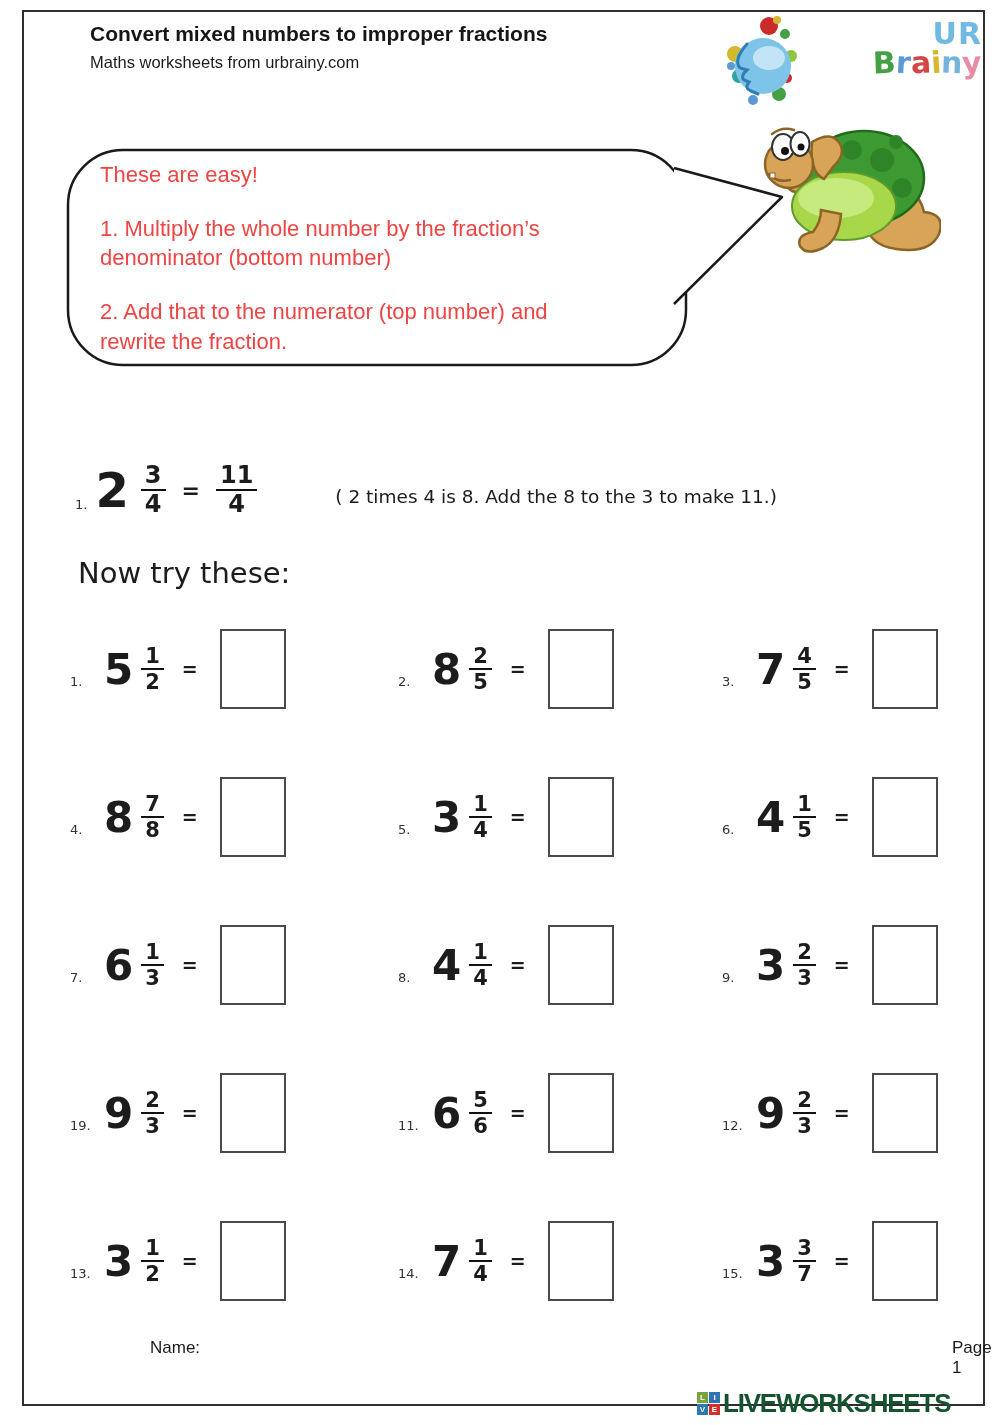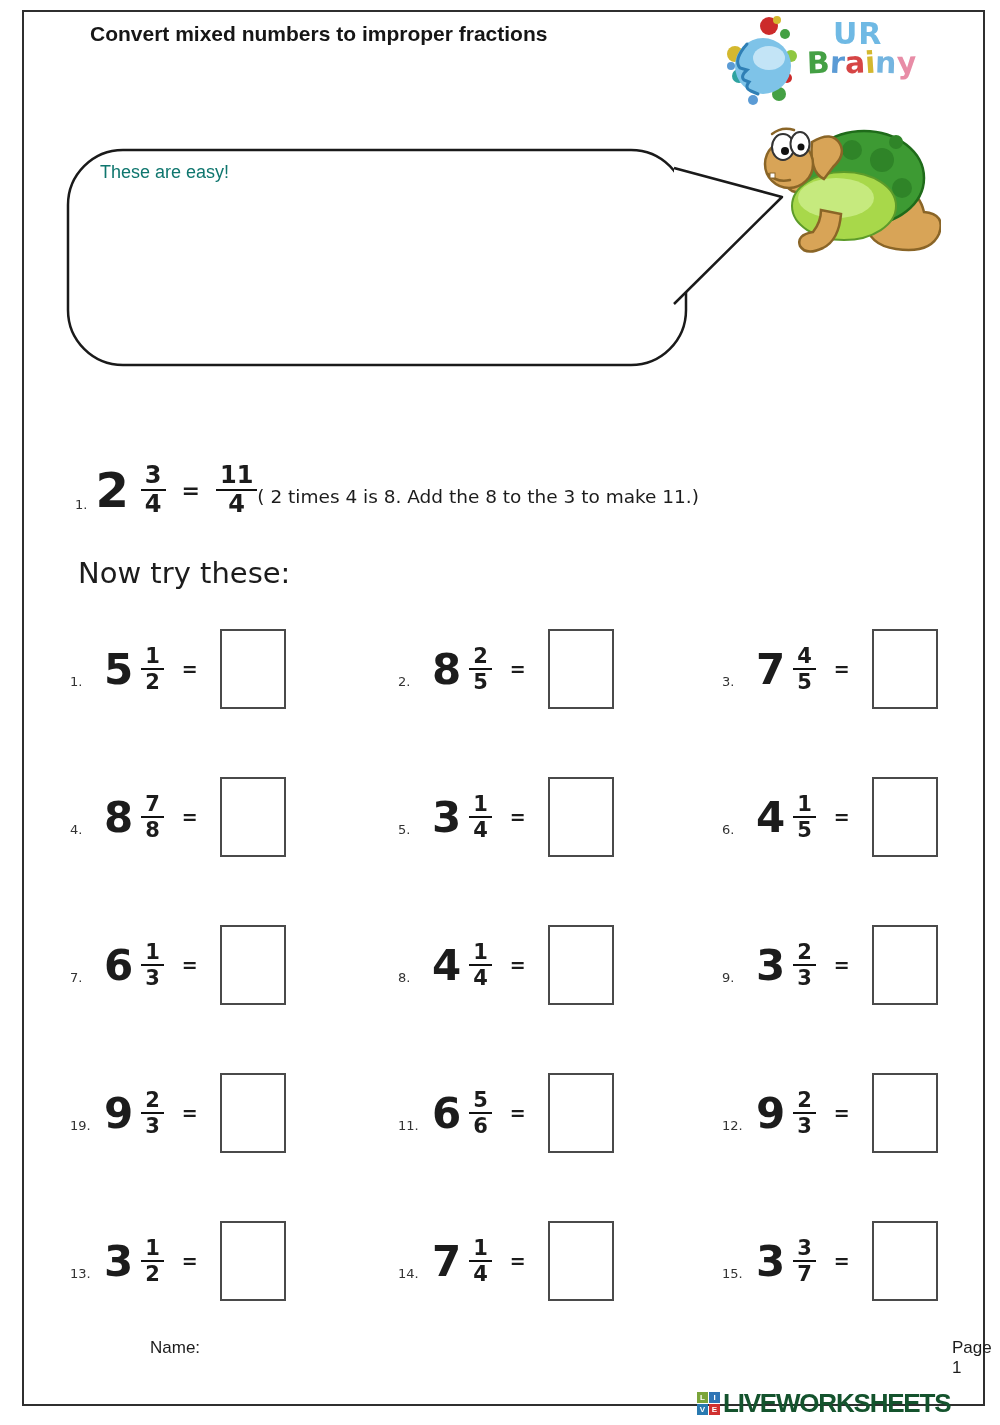--- a/index.html
+++ b/index.html
@@ -6,47 +6,47 @@
   .canvas{position:relative;width:1000px;height:1425px;background:#fff;
           font-family:"Liberation Sans",sans-serif;color:#1c1c1c;overflow:hidden;}
   .page-border{position:absolute;left:22px;top:10px;width:959px;height:1392px;
                border:2px solid #2f2f2f;}
   
   .titles{position:absolute;left:90px;top:22px;width:770px;text-align:left;}
   .title{font-size:21px;font-weight:bold;color:#161616;margin:0;}
   .subtitle{font-size:16.5px;color:#1c1c1c;margin-top:7px;}
   .brand{position:absolute;left:725px;top:14px;width:260px;height:100px;}
   .brand-words{position:absolute;left:82px;top:6px;width:175px;line-height:0.95;
-               font-weight:800;font-family:"DejaVu Sans",sans-serif;}
+               font-weight:800;font-family:"DejaVu Sans",sans-serif;text-align:right;}
   .brand-ur{font-size:30px;color:#6fb9e4;letter-spacing:1px;display:block;margin-left:26px;
             text-shadow:0 0 2px #ffffff;}
   .brand-letters{font-size:30px;display:block;}
   .bl{display:inline-block;transform:rotate(-2deg);}
   .bl.c1{color:#44a044;}
   .bl.c2{color:#5b9bd5;transform:rotate(3deg);}
   .bl.c3{color:#d64545;}
   .bl.c4{color:#d4b82e;transform:rotate(-4deg);}
   .bl.c5{color:#74b5e0;transform:rotate(2deg);}
   .bl.c6{color:#e88ca6;}
   
   .bubble-svg{position:absolute;left:60px;top:140px;}
-  .bubble-text{position:absolute;left:100px;top:160px;width:510px;font-size:18px;line-height:1.35;color:#0f766e;}
+  .bubble-text{position:absolute;left:100px;top:160px;width:510px;font-size:22px;line-height:1.35;color:#ef4444;}
   .bubble-text p{margin:0 0 24px 0;}
   .turtle-svg{position:absolute;left:756px;top:116px;}
   
   .example{position:absolute;left:75px;top:448px;height:84px;display:flex;align-items:center;
            font-family:"DejaVu Sans",sans-serif;}
   .ex-label{font-size:13px;color:#333;transform:translateY(14px);margin-right:8px;}
   .ex-whole{font-size:48px;font-weight:600;margin-right:12px;}
   .frac{display:inline-flex;flex-direction:column;align-items:center;line-height:1.05;}
   .frac .nu{border-bottom:2.5px solid #111;padding:0 4px 1px 4px;}
   .frac .de{padding-top:1px;}
   .ex-frac{font-size:24px;font-weight:600;}
   .ex-eq{font-size:22px;font-weight:bold;margin:0 16px;}
-  .ex-note{font-size:18.5px;transform:translateY(6px);white-space:nowrap;}
+  .ex-note{font-size:18.5px;margin-left:78px;transform:translateY(6px);white-space:nowrap;}
   .prompt{position:absolute;left:78px;top:556px;font-size:29px;font-family:"DejaVu Sans",sans-serif;}
   
   .grid{position:absolute;left:60px;top:595px;width:920px;display:grid;
         grid-template-columns:328px 324px 268px;grid-auto-rows:148px;}
   .cell{display:flex;align-items:center;padding-left:10px;font-family:"DejaVu Sans",sans-serif;}
   .qn{width:30px;font-size:13px;color:#333;transform:translateY(12px);flex:none;}
   .wh{font-size:42px;font-weight:600;margin:0 8px 0 4px;}
   .pfrac{font-size:21px;font-weight:600;}
   .eq{font-size:19px;font-weight:bold;margin:0 20px 0 18px;}
   .box{width:62px;height:76px;border:2px solid #4a4a4a;background:#fff;flex:none;margin-left:2px;cursor:text;}
@@ -61,20 +61,21 @@
 </style>
 </head>
 <body>
 
 <div class="canvas">
 
   <div class="page-border"></div>
 
   <div class="titles">
     <h1 class="title">Convert mixed numbers to improper fractions</h1>
+    <div class="subtitle">Maths worksheets from urbrainy.com</div>
   </div>
 
   <div class="brand">
     <svg width="84" height="100" viewBox="0 0 84 100">
       <circle cx="44" cy="12" r="9" fill="#cc2b2b"></circle>
       <circle cx="60" cy="20" r="5" fill="#44a044"></circle>
       <circle cx="52" cy="6" r="4" fill="#d4b82e"></circle>
       <circle cx="10" cy="40" r="8" fill="#d4b82e"></circle>
       <circle cx="14" cy="62" r="7" fill="#2fa3a0"></circle>
       <circle cx="54" cy="80" r="7" fill="#44a044"></circle>
@@ -91,20 +92,22 @@
       <span class="brand-letters"><span class="bl c1">B</span><span class="bl c2">r</span><span class="bl c3">a</span><span class="bl c4">i</span><span class="bl c5">n</span><span class="bl c6">y</span></span>
     </div>
   </div>
 
   <svg class="bubble-svg" width="740" height="250" viewBox="0 0 740 250">
     <rect x="8" y="10" width="618" height="215" rx="55" fill="#fff" stroke="#1a1a1a" stroke-width="2.5"></rect>
     <path d="M 614,28 L 722,57 L 614,164" fill="#fff" stroke="#1a1a1a" stroke-width="2.5" stroke-linejoin="round"></path>
   </svg>
   <div class="bubble-text">
     <p>These are easy!</p>
+    <p>1. Multiply the whole number by the fraction’s denominator (bottom number)</p>
+    <p>2. Add that to the numerator (top number) and rewrite the fraction.</p>
   </div>
 
   <svg class="turtle-svg" width="185" height="155" viewBox="0 0 185 155">
     <path d="M118,78 q42,-16 50,18 q22,2 15,22 q-9,20 -43,15 q-28,-4 -30,-27 z" fill="#d8a457" stroke="#8a6527" stroke-width="2.5"></path>
     <path d="M30,55 q-4,14 6,20 l14,4 4,-18 z" fill="#d8a457" stroke="#8a6527" stroke-width="2.5"></path>
     <ellipse cx="108" cy="62" rx="60" ry="47" fill="#3d9a33" stroke="#1f6b1a" stroke-width="2.5"></ellipse>
     <circle cx="96" cy="34" r="10" fill="#2f8428"></circle>
     <circle cx="126" cy="44" r="12" fill="#2f8428"></circle>
     <circle cx="146" cy="72" r="10" fill="#2f8428"></circle>
     <circle cx="110" cy="70" r="9" fill="#2f8428"></circle>

